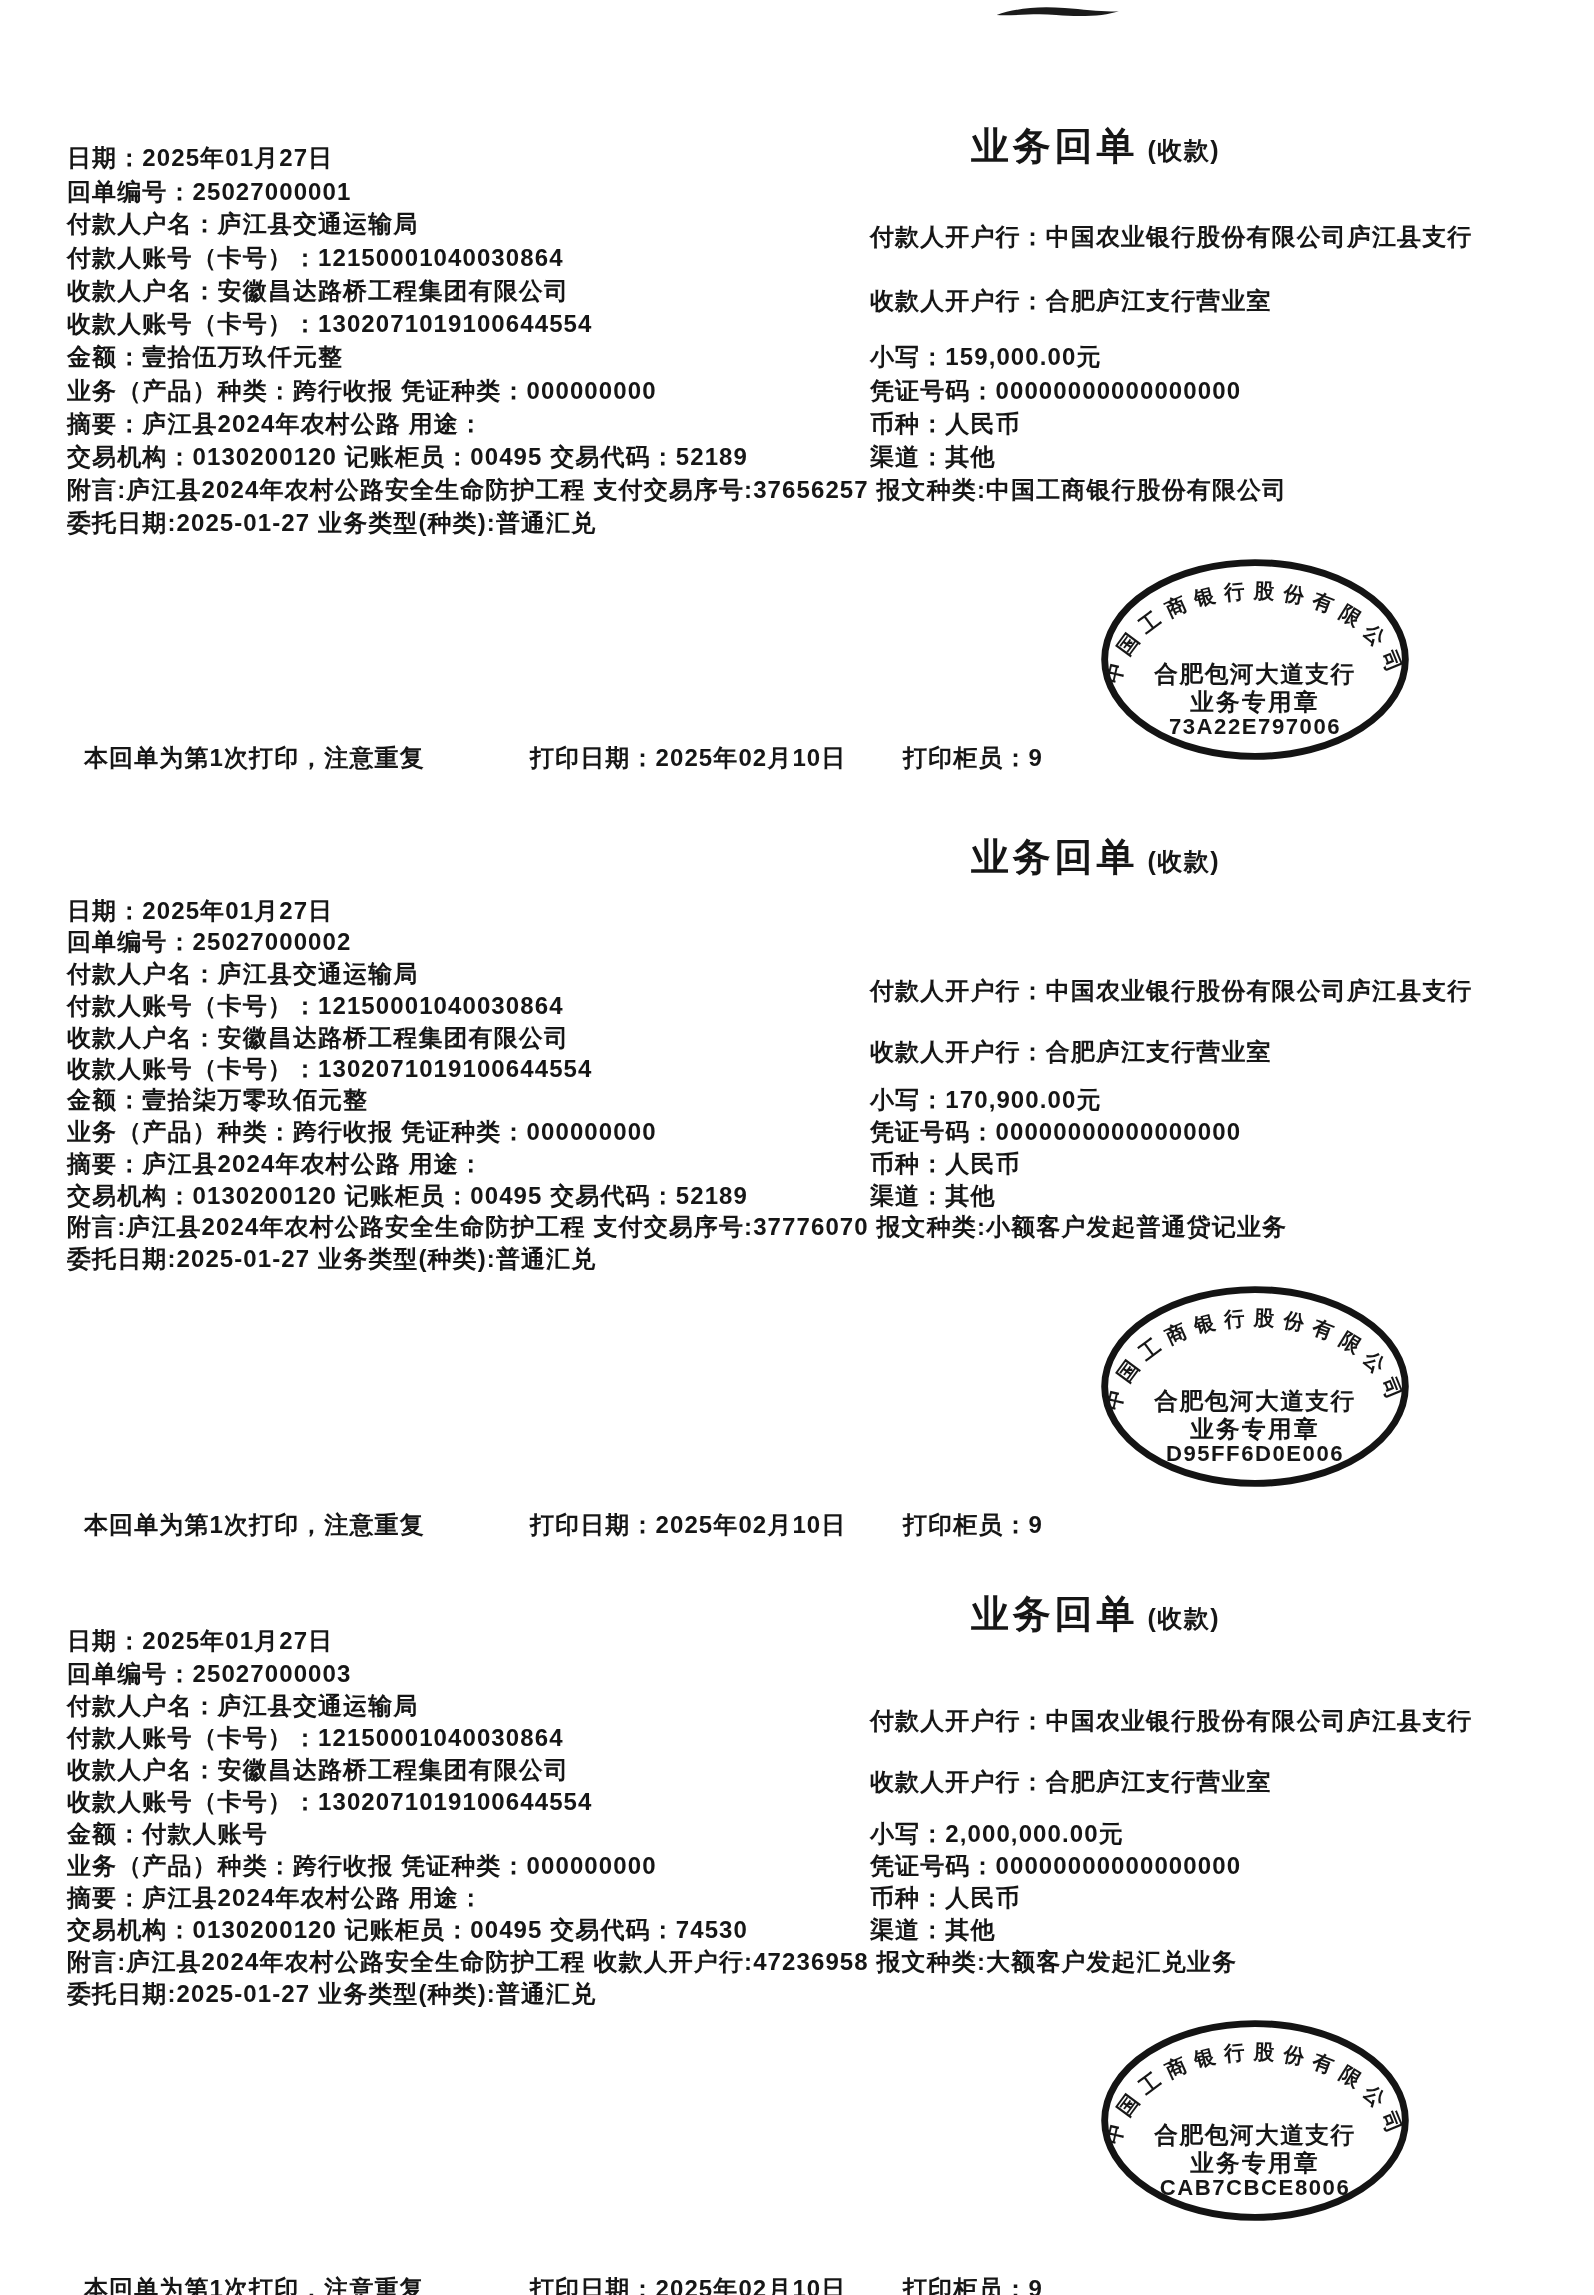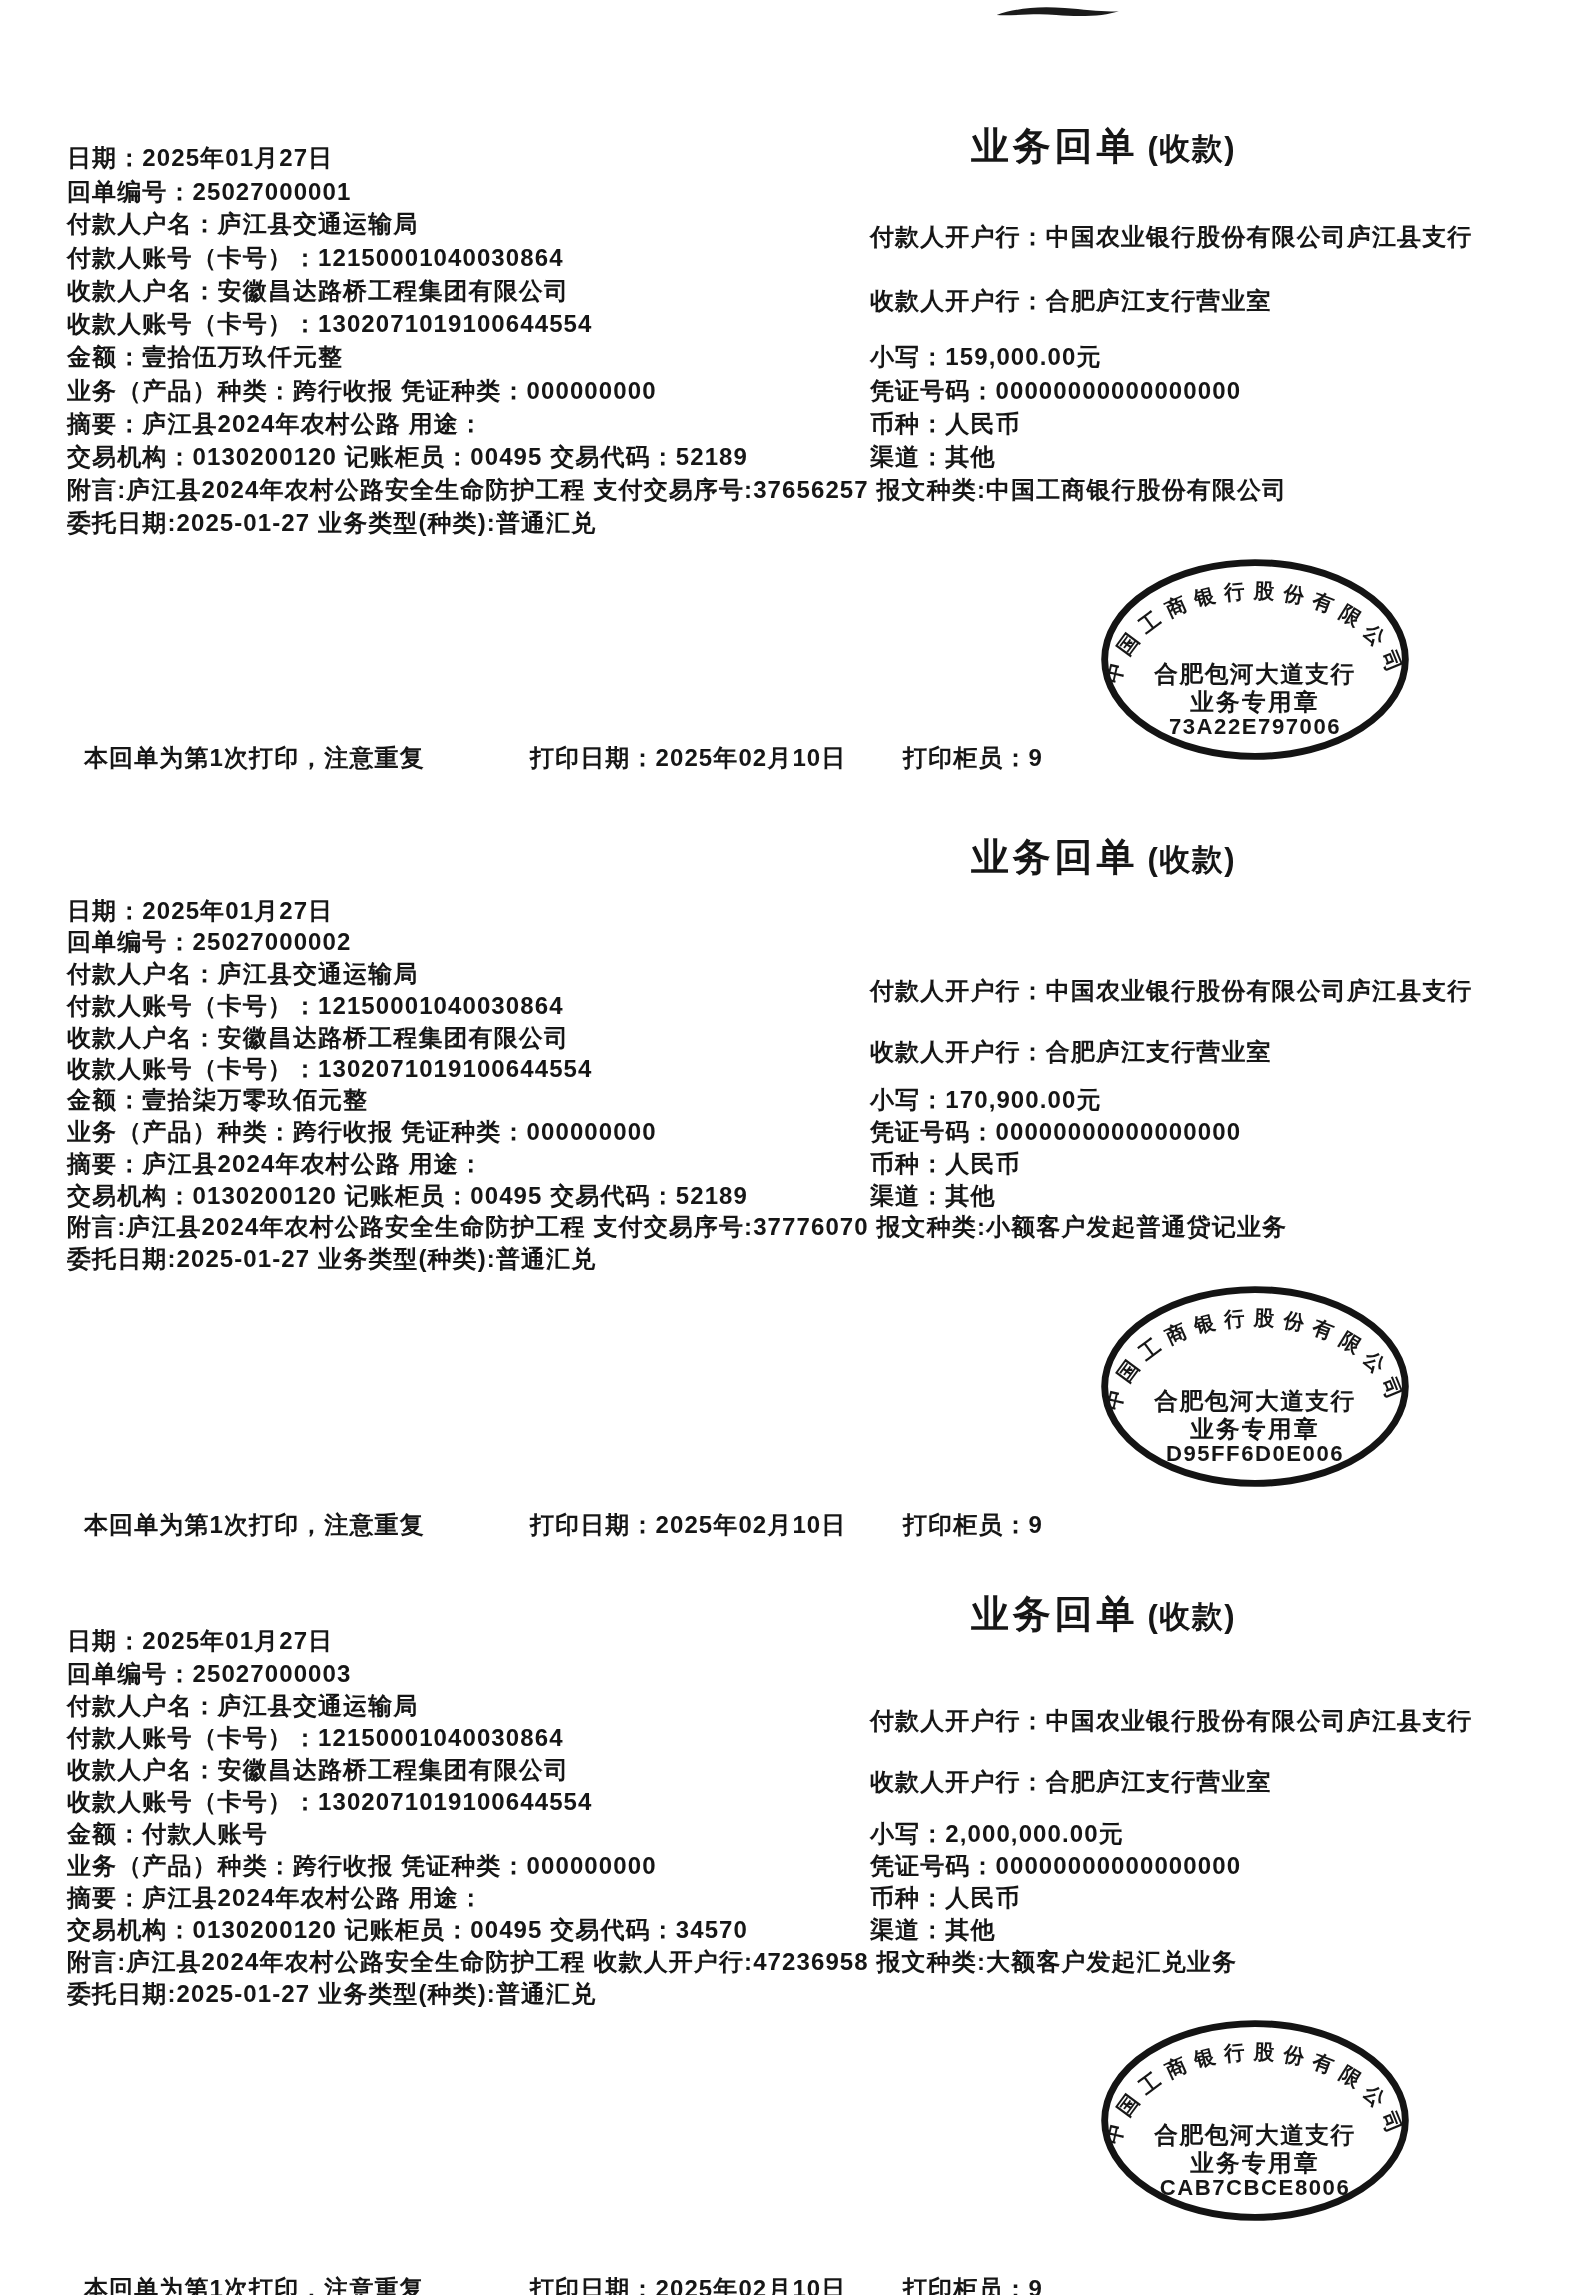--- a/index.html
+++ b/index.html
@@ -4,21 +4,21 @@
 <style>
   html,body{margin:0;padding:0}
   body{
     width:1594px;height:2295px;position:relative;background:#ffffff;
     font-family:"Liberation Sans","DejaVu Sans",sans-serif;color:#161616;
     overflow:hidden;
   }
   .ln{position:absolute;white-space:nowrap;font-size:24px;font-weight:700;letter-spacing:1.1px}
   .title{position:absolute;white-space:nowrap;font-weight:700}
   .title .main{font-size:38px;letter-spacing:3.8px}
-  .title .note{font-size:31px;margin-left:9.2px;letter-spacing:1.5px}
+  .title .note{font-size:25px;margin-left:9.2px;letter-spacing:1.5px}
   .stamp{position:absolute}
   .stamp text{font-weight:700;fill:#161616}
   .stamp .arc{font-size:27px;letter-spacing:1px}
   .stamp .branch{font-size:31px;letter-spacing:2px}
   .stamp .seal{font-size:31px;letter-spacing:3px}
   .stamp .code{font-size:29px;letter-spacing:2px}
   .artifact{position:absolute;left:992px;top:1.5px}
 </style>
 </head>
 <body>
@@ -102,21 +102,21 @@
 </div>
 <div class="ln" style="left:67px;top:1625px">日期：2025年01月27日</div>
 <div class="ln" style="left:67px;top:1658px">回单编号：25027000003</div>
 <div class="ln" style="left:67px;top:1690px">付款人户名：庐江县交通运输局</div>
 <div class="ln" style="left:67px;top:1722px">付款人账号（卡号）：12150001040030864</div>
 <div class="ln" style="left:67px;top:1754px">收款人户名：安徽昌达路桥工程集团有限公司</div>
 <div class="ln" style="left:67px;top:1786px">收款人账号（卡号）：1302071019100644554</div>
 <div class="ln" style="left:67px;top:1818px">金额：付款人账号</div>
 <div class="ln" style="left:67px;top:1850px">业务（产品）种类：跨行收报 凭证种类：000000000</div>
 <div class="ln" style="left:67px;top:1882px">摘要：庐江县2024年农村公路 用途：</div>
-<div class="ln" style="left:67px;top:1914px">交易机构：0130200120 记账柜员：00495 交易代码：34570</div>
+<div class="ln" style="left:67px;top:1914px">交易机构：0130200120 记账柜员：00495 交易代码：74530</div>
 <div class="ln" style="left:67px;top:1946px">附言:庐江县2024年农村公路安全生命防护工程 收款人开户行:47236958 报文种类:大额客户发起汇兑业务</div>
 <div class="ln" style="left:67px;top:1978px">委托日期:2025-01-27 业务类型(种类):普通汇兑</div>
 <div class="ln" style="left:870px;top:1705px">付款人开户行：中国农业银行股份有限公司庐江县支行</div>
 <div class="ln" style="left:870px;top:1766px">收款人开户行：合肥庐江支行营业室</div>
 <div class="ln" style="left:870px;top:1818px">小写：2,000,000.00元</div>
 <div class="ln" style="left:870px;top:1850px">凭证号码：00000000000000000</div>
 <div class="ln" style="left:870px;top:1882px">币种：人民币</div>
 <div class="ln" style="left:870px;top:1914px">渠道：其他</div>
 <svg class="stamp" style="left:1100px;top:2019px" width="310" height="203" viewBox="0 0 406 266">
   <defs>

